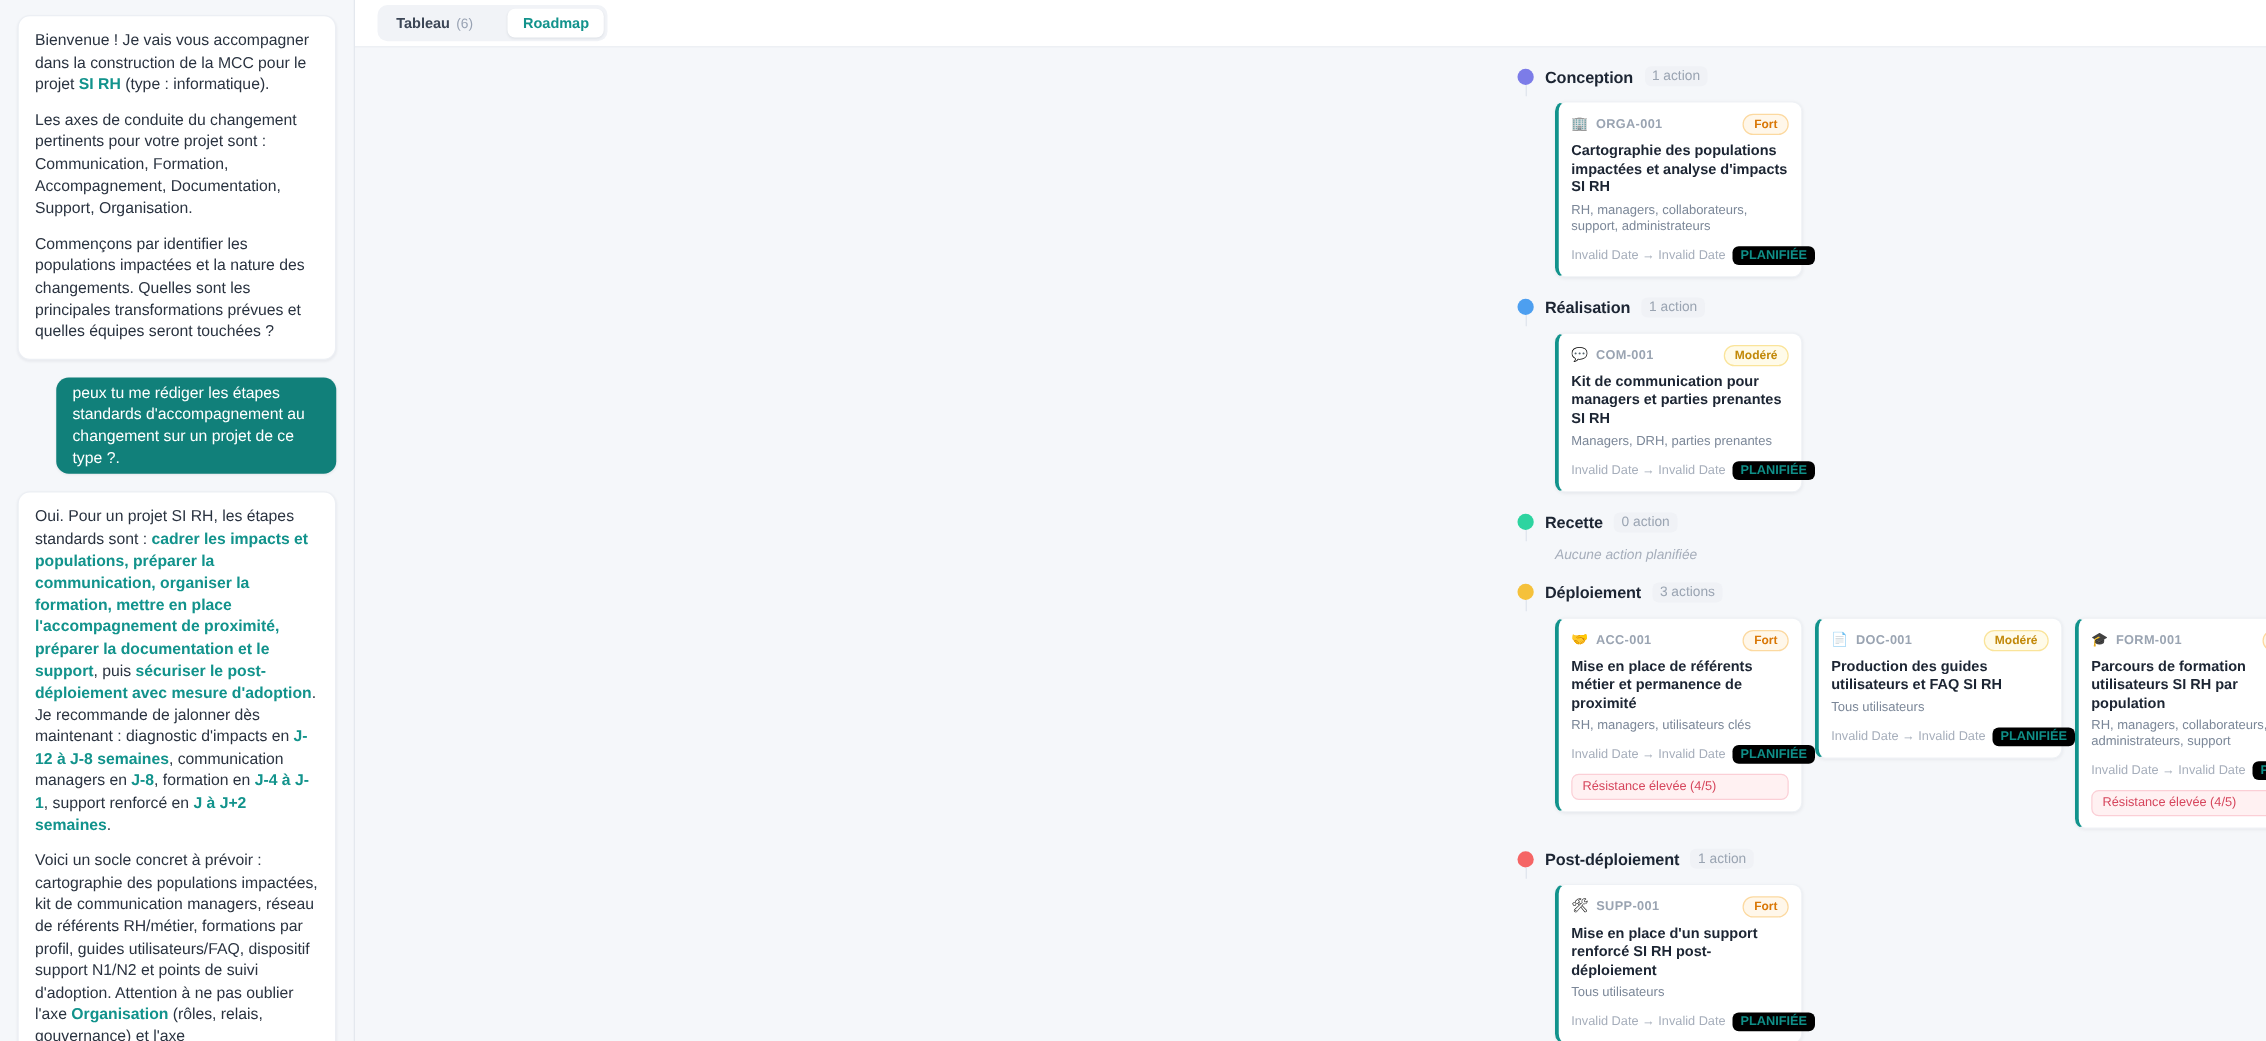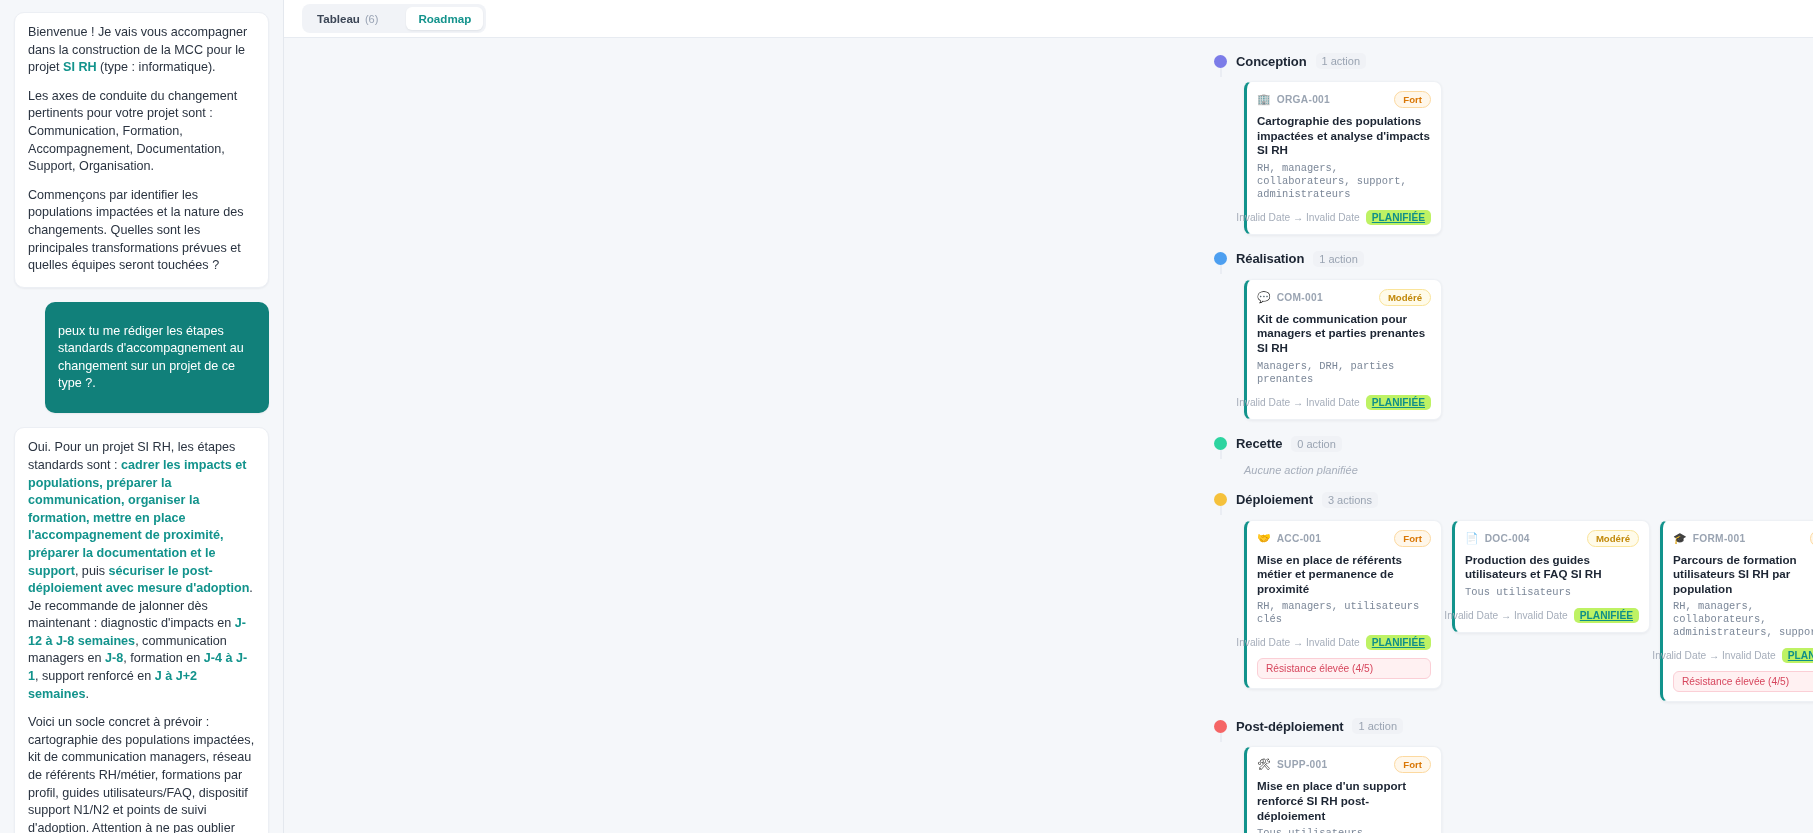--- a/index.html
+++ b/index.html
@@ -26,21 +26,21 @@
     border: 1px solid #eceff4;
     border-radius: 10px;
     padding: 11px 13px 12px 13px;
     box-shadow: 0 1px 2px rgba(16,24,40,.05);
   }
   .msg-user-wrap { display: flex; justify-content: flex-end; }
   .msg-user {
     background: #11807a;
     color: #ffffff;
     border-radius: 10px;
-    padding: 21px 13px;
+    padding: 4px 13px;
     max-width: 224px;
     box-shadow: 0 1px 2px rgba(16,24,40,.06);
   }
   .p {
     font-size: 12.6px;
     line-height: 17.6px;
     color: #2a3340;
     margin-bottom: 11px;
   }
   .p:last-child { margin-bottom: 0; }
@@ -147,32 +147,31 @@
     border-radius: 9px; padding: 2px 8px;
     white-space: nowrap;
   }
   .pill.fort { color: #d97706; background: #fff7ea; border: 1px solid #fcd9a0; }
   .pill.modere { color: #c2890a; background: #fffbe9; border: 1px solid #fae49a; }
   .card-title {
     font-size: 11.6px; font-weight: 700; color: #1c2533;
     line-height: 14.6px; margin-bottom: 4px;
   }
   .card-pop {
-    font-size: 10.4px; color: #7b8798; line-height: 13px; margin-bottom: 9px; font-family: Liberation Mono, monospace;
+    font-size: 10.4px; color: #7b8798; line-height: 13px; margin-bottom: 9px;
   }
   .card-foot {
-    display: flex; align-items: center; justify-content: flex-end;
+    display: flex; align-items: center; justify-content: space-between;
     gap: 6px;
   }
   .card-dates { font-size: 10.2px; color: #a6aebb; white-space: nowrap; }
   .status {
     font-size: 10.2px; font-weight: 700; color: #0f8f88;
-    background: #bef264; border-radius: 5px; padding: 2px 6px;
+    background: #000000; border-radius: 5px; padding: 2px 6px;
     white-space: nowrap;
-    text-decoration: underline;
   }
   .resist {
     margin-top: 8px;
     font-size: 10.2px; color: #d6455c;
     background: #fff1f2; border: 1px solid #fbcfd6;
     border-radius: 6px; padding: 4px 8px;
   }
   .empty-phase {
     padding-left: 30px;
     font-size: 11px; font-style: italic; color: #a6aebb;
@@ -301,21 +300,21 @@
                   <div class="card-foot">
                     <span class="card-dates">Invalid Date → Invalid Date</span>
                     <span class="status">PLANIFIÉE</span>
                   </div>
                   <div class="resist">Résistance élevée (4/5)</div>
                 </article>
                 <article class="card">
                   <div class="card-top">
                     <div class="card-ref">
                       <span class="gl">📄</span>
-                      <span class="code">DOC-004</span>
+                      <span class="code">DOC-001</span>
                     </div>
                     <span class="pill modere">Modéré</span>
                   </div>
                   <h3 class="card-title">Production des guides utilisateurs et FAQ SI RH</h3>
                   <div class="card-pop">Tous utilisateurs</div>
                   <div class="card-foot">
                     <span class="card-dates">Invalid Date → Invalid Date</span>
                     <span class="status">PLANIFIÉE</span>
                   </div>
                 </article>

